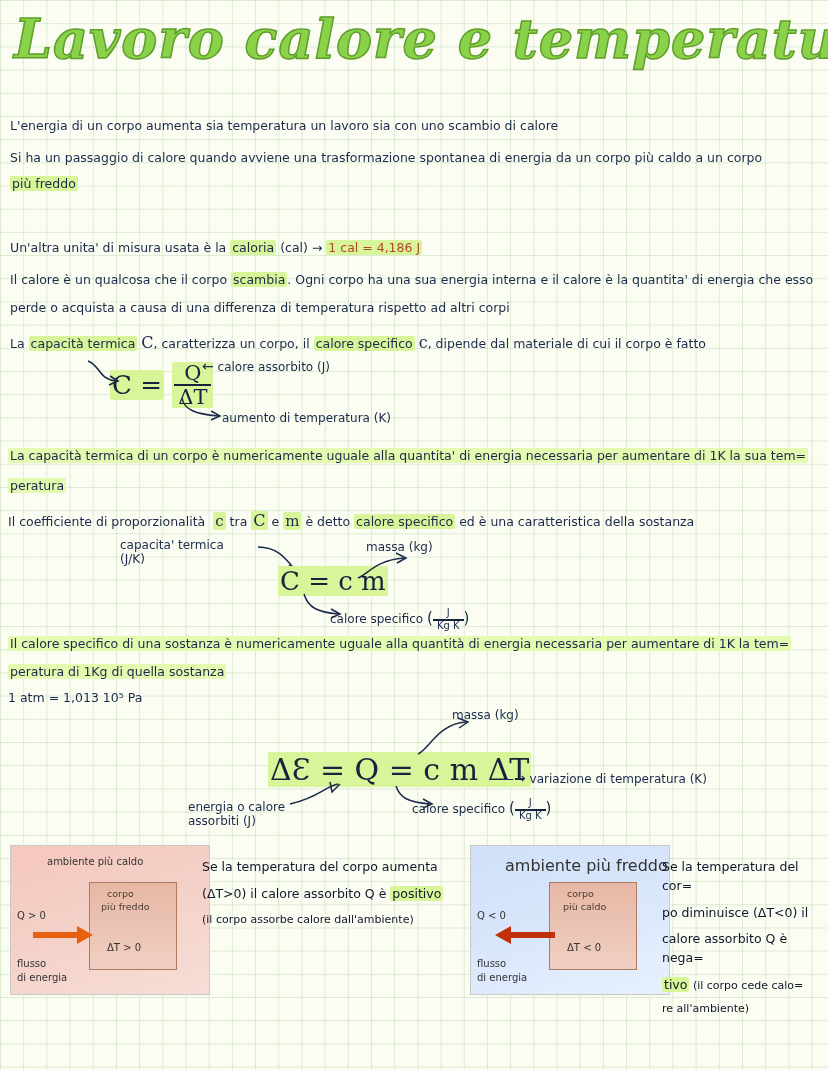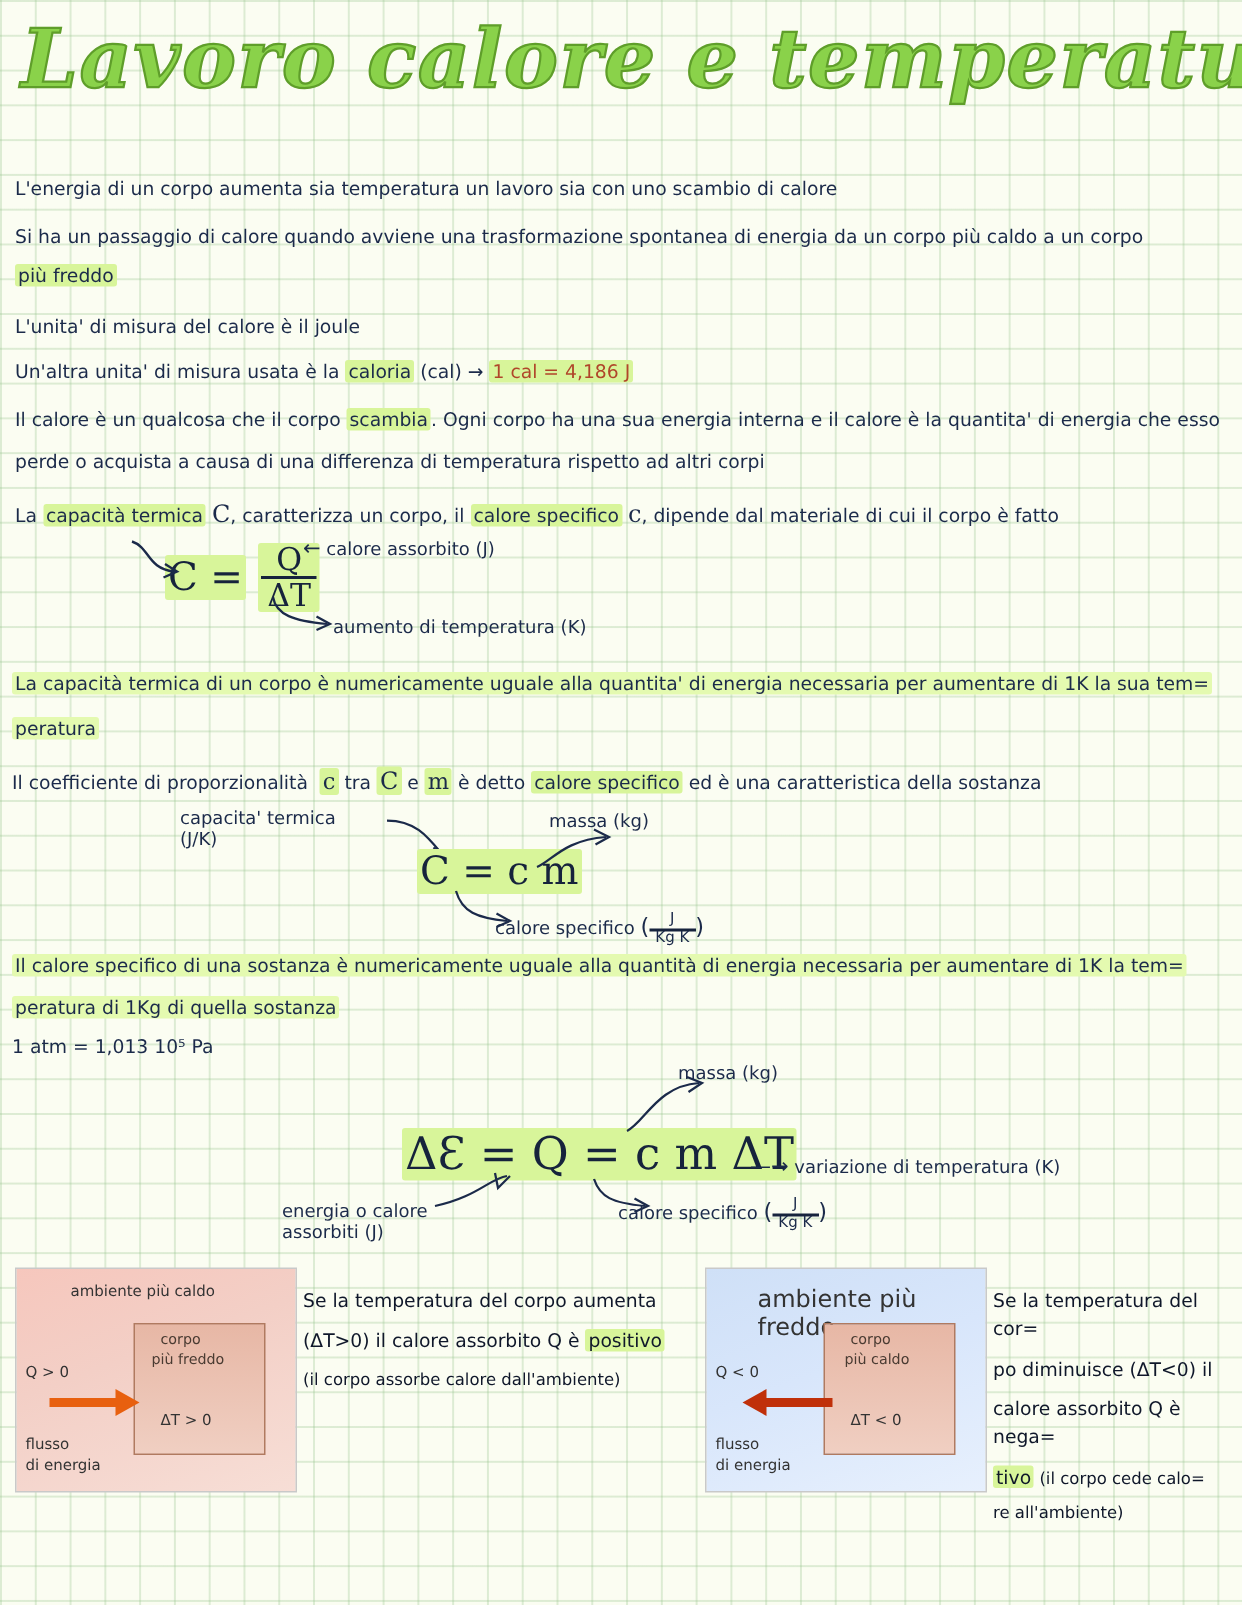--- a/index.html
+++ b/index.html
@@ -48,21 +48,21 @@
     color:#16233c;
     font-size:26px;
   }
   .frac { display:inline-block; text-align:center; vertical-align:middle; font-size:21px; line-height:1.05; }
   .frac .num { display:block; border-bottom:2px solid #16233c; padding:0 4px; }
   .frac .den { display:block; padding:0 4px;text-align:right; }
 
   .note { position:absolute; font-size:12px; color:#1b2a4a; }
   .curve { position:absolute; }
 
-  .imgbox { position:absolute; border:1px solid #c9c9c9; }
+  .imgbox { position:absolute; border:1px solid #c9c9c9;padding-left:12px; }
   .imgA {
     left:10px; top:845px; width:186px; height:148px;
     background: linear-gradient(160deg,#f6c7bd 0%, #f3cfc6 40%, #f7ded6 100%);
   }
   .imgB {
     left:470px; top:845px; width:186px; height:148px;
     background: linear-gradient(160deg,#cfe0f7 0%, #d8e6fb 45%, #e7f0fd 100%);
   }
   .imglab { position:absolute; font-size:10.5px; color:#333; }
   .innerbox { position:absolute; border:1px solid #b07a60; }
@@ -76,21 +76,20 @@
 <div class="page">
   <div class="grid"></div>
 
   <div class="title">Lavoro calore e temperatura</div>
 
   <div class="ln" style="left:10px; top:118px; width:800px;">L'energia di un corpo aumenta sia temperatura un lavoro sia con uno scambio di calore</div>
 
   <div class="ln" style="left:10px; top:150px; width:812px;">Si ha un passaggio di calore quando avviene una trasformazione spontanea di energia da un corpo più caldo a un corpo</div>
   <div class="ln" style="left:10px; top:176px;"><span class="hl">più freddo</span></div>
 
-  <div class="ln" style="left:10px; top:210px;">L'unita' di misura del calore è il joule</div>
 
   <div class="ln" style="left:10px; top:240px;">
     <span>Un'altra unita' di misura usata è la </span><span class="hl">caloria</span><span> (cal) → </span><span class="hl" style="color:#b0462a;">1 cal = 4,186 J</span>
   </div>
 
   <div class="ln" style="left:10px; top:272px; width:812px;">
     <span>Il calore è un qualcosa che il corpo </span><span class="hl">scambia</span><span>. Ogni corpo ha una sua energia interna e il calore è la quantita' di energia che esso</span>
   </div>
   <div class="ln" style="left:10px; top:300px; width:812px;">perde o acquista a causa di una differenza di temperatura rispetto ad altri corpi</div>
 

